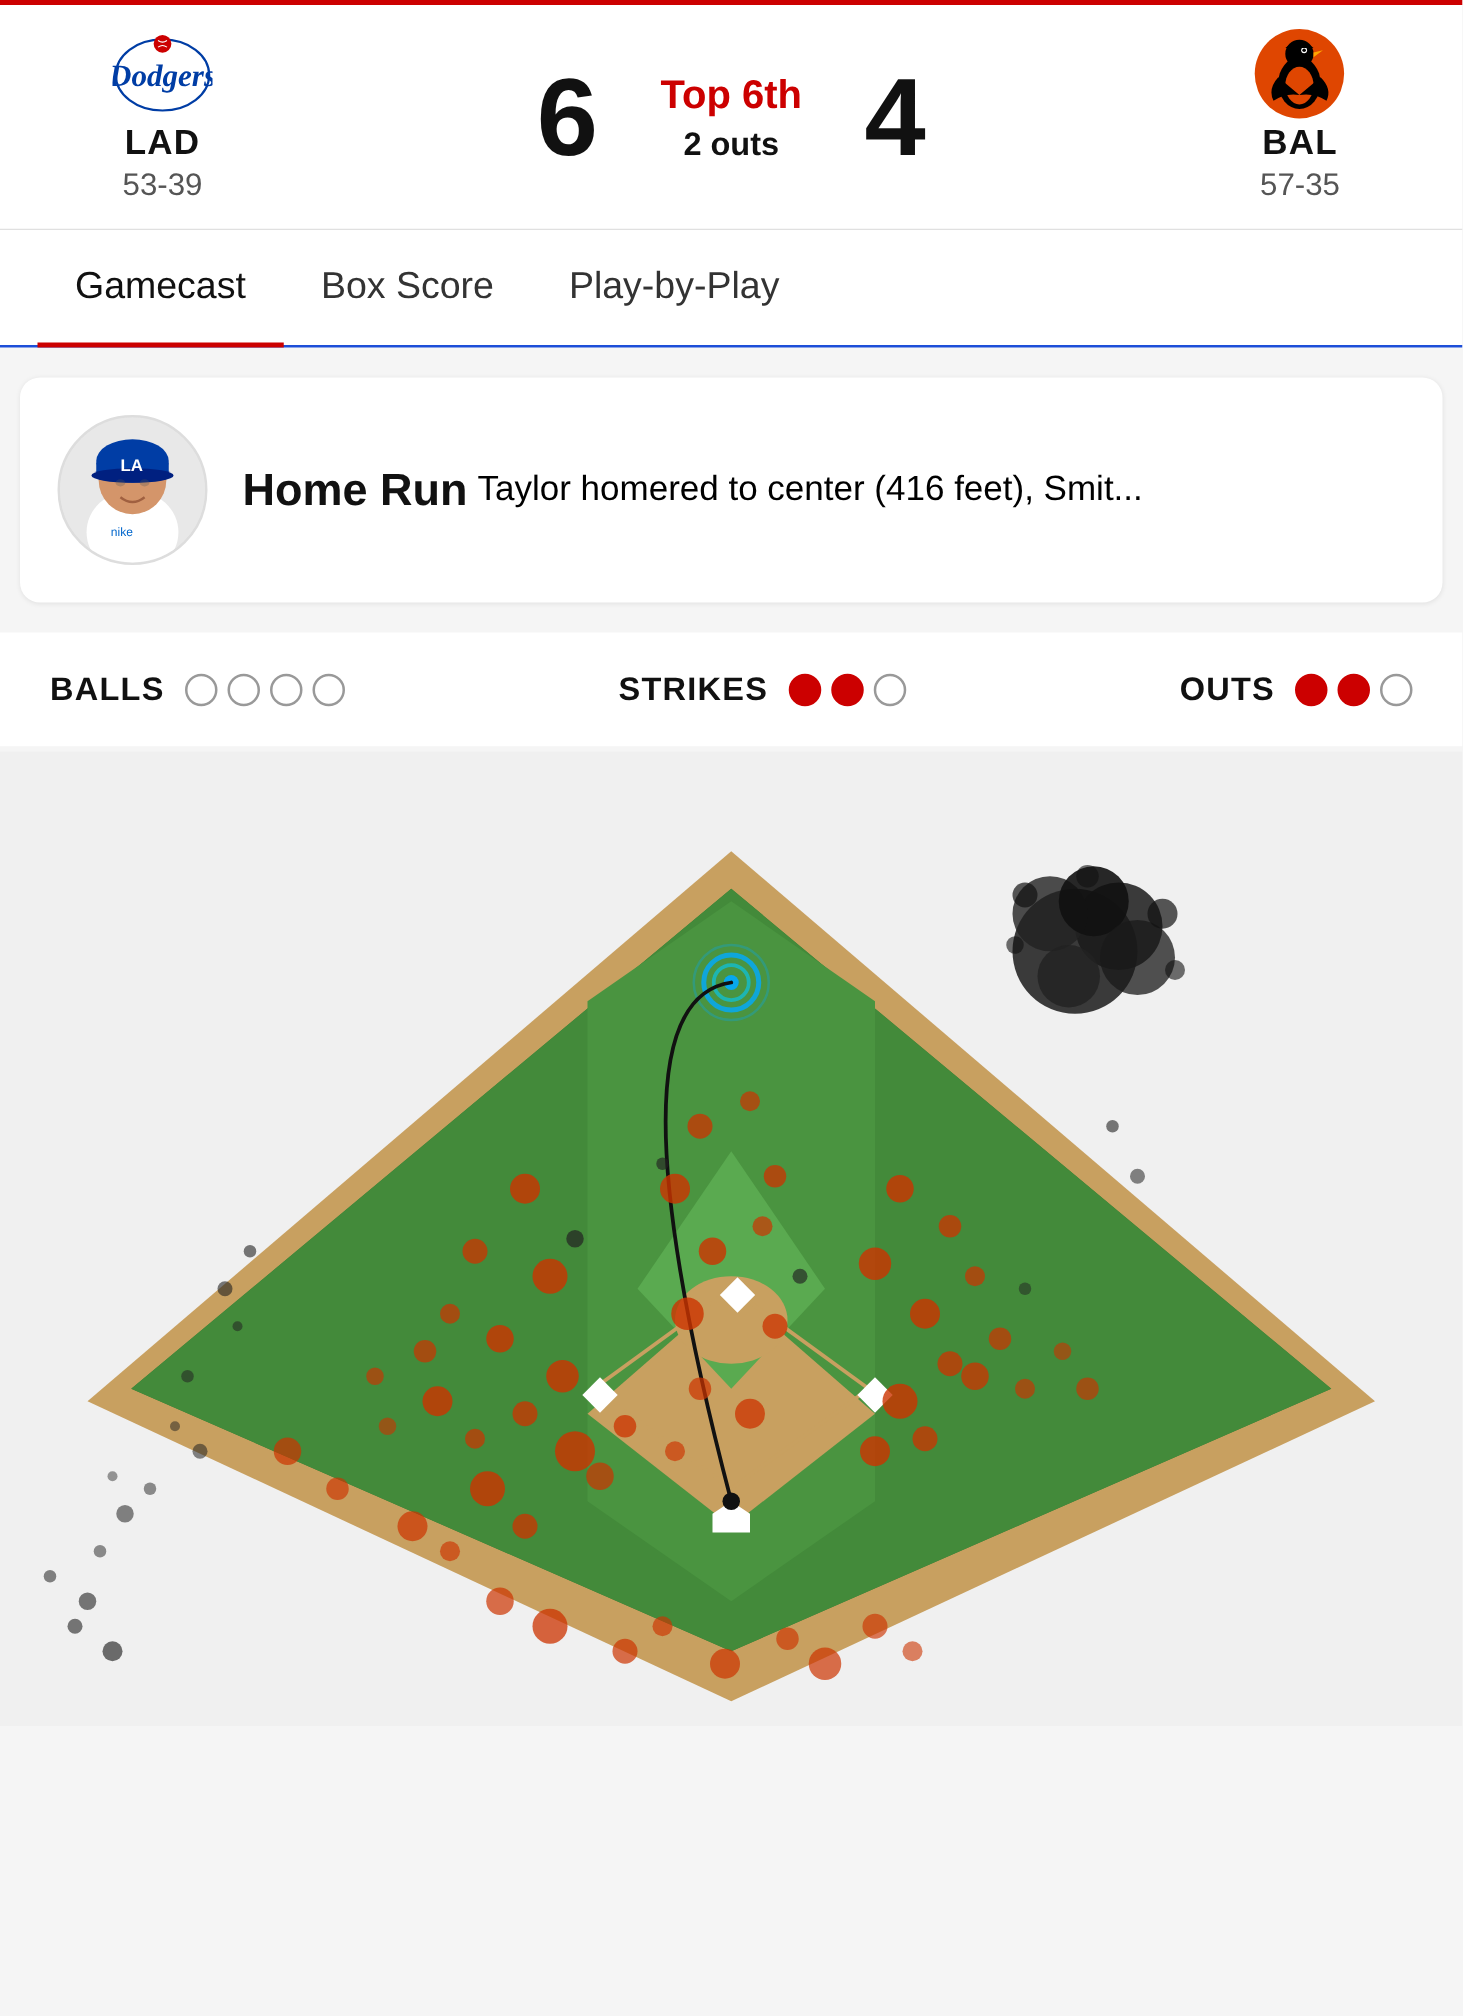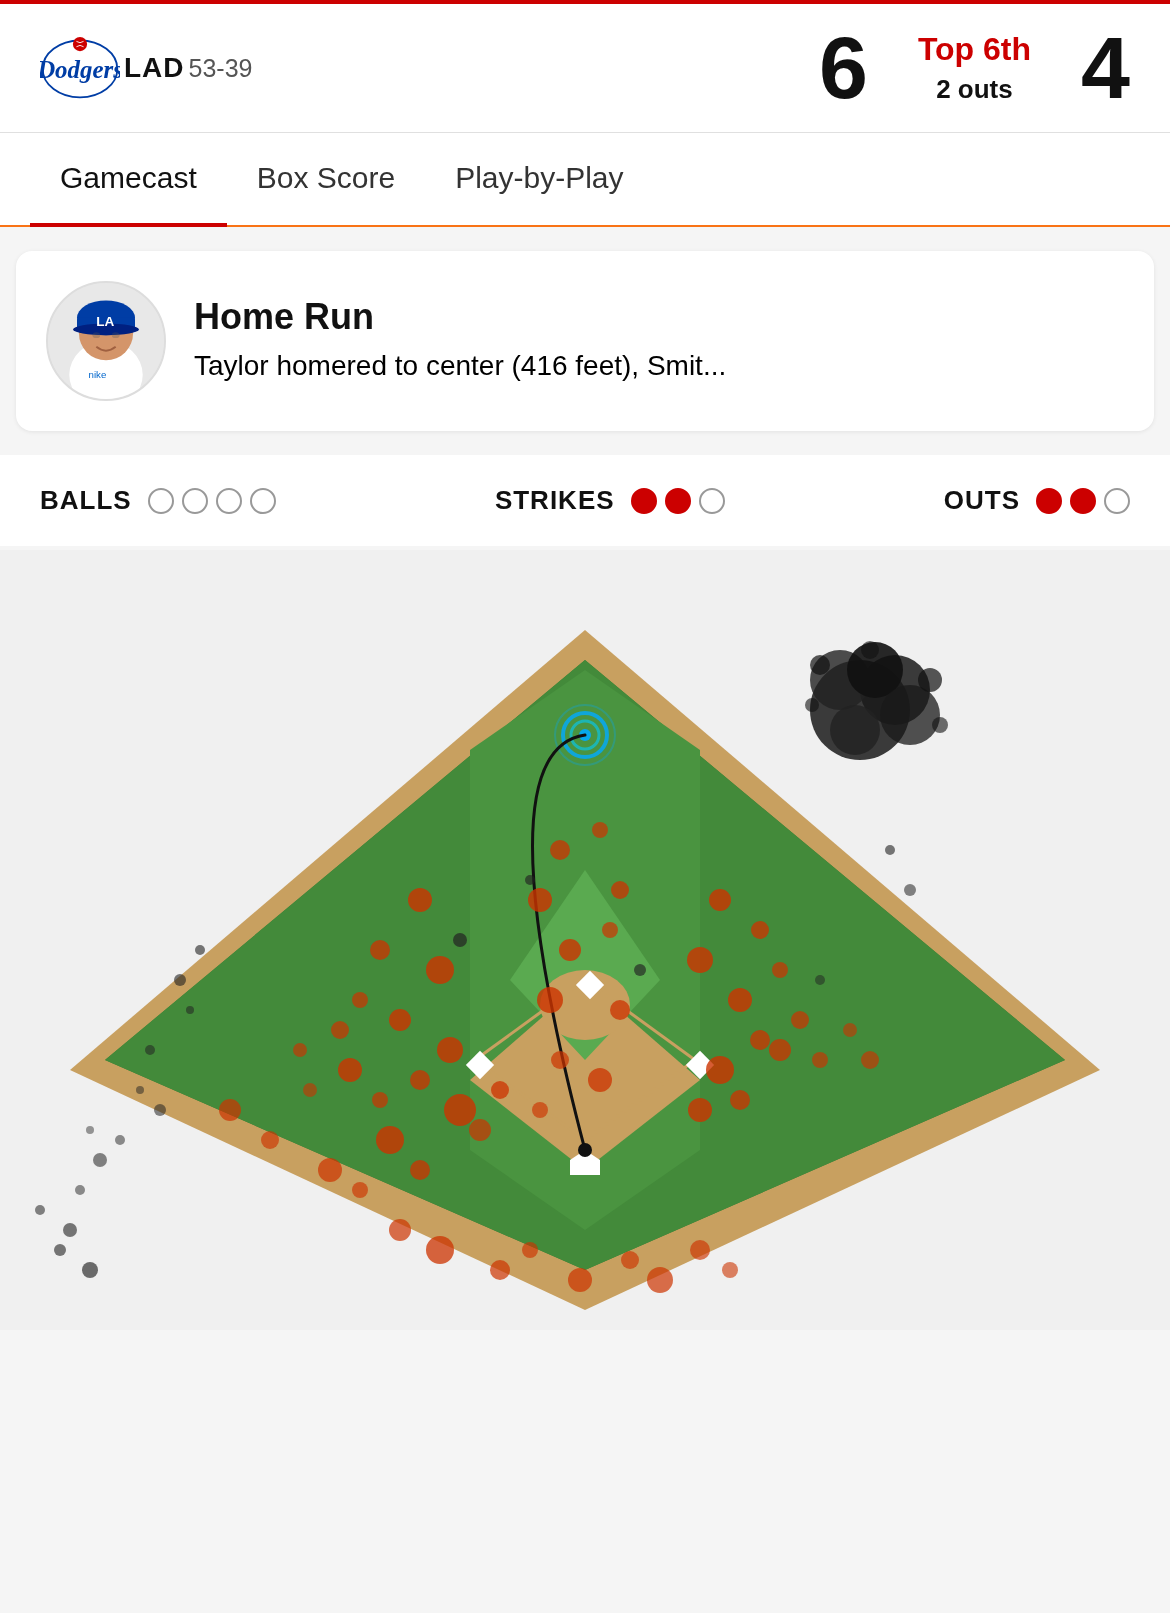--- a/index.html
+++ b/index.html
@@ -24,20 +24,21 @@
       background: #ffffff;
       display: flex;
       align-items: center;
       justify-content: space-between;
       padding: 20px 40px 20px 40px;
       border-bottom: 1px solid #e0e0e0;
     }
 
     .team-left {
       display: flex;
+      flex-direction: column;
       align-items: center;
       gap: 4px;
       min-width: 180px;
       text-align: center;
     }
 
     .team-right {
       display: flex;
       flex-direction: column;
       align-items: center;
@@ -97,21 +98,21 @@
       align-items: center;
       gap: 50px;
     }
 
     
     .nav-tabs {
       background: #ffffff;
       display: flex;
       align-items: center;
       padding: 0 30px;
-      border-bottom: 2px solid #f97316;
+      border-bottom: 2px solid #1d4ed8;
     }
 
     .nav-tab {
       padding: 28px 30px;
       font-size: 30px;
       color: #333;
       cursor: pointer;
       border-bottom: 4px solid transparent;
       margin-bottom: -2px;
       font-weight: 400;
@@ -149,21 +150,20 @@
     }
 
     
     .player-avatar svg {
       width: 120px;
       height: 120px;
     }
 
     .play-info {
       display: flex;
-      flex-direction: column;
       gap: 8px;
     }
 
     .play-title {
       font-size: 36px;
       font-weight: 800;
       color: #111;
     }
 
     .play-description {
@@ -257,20 +257,47 @@
     <div class="score-number">6</div>
 
     <div class="game-info">
       <div class="inning-label">Top 6th</div>
       <div class="outs-label">2 outs</div>
     </div>
 
     <div class="score-number">4</div>
   </div>
 
+  <div class="team-right">
+
+    <div class="team-logo">
+      <svg width="85" height="85" viewBox="0 0 85 85">
+
+        <circle cx="42" cy="42" r="38" fill="#DF4601"></circle>
+
+        <circle cx="42" cy="25" r="12" fill="#000"></circle>
+
+        <circle cx="46" cy="22" r="2.5" fill="white"></circle>
+        <circle cx="46" cy="22" r="1.5" fill="#000"></circle>
+
+        <path d="M54,24 L62,22 L54,28 Z" fill="orange"></path>
+
+        <ellipse cx="42" cy="50" rx="18" ry="22" fill="#000"></ellipse>
+
+        <ellipse cx="42" cy="52" rx="12" ry="16" fill="#DF4601"></ellipse>
+
+        <path d="M24,45 Q15,55 20,65 Q30,58 42,60" fill="#000"></path>
+        <path d="M60,45 Q70,55 65,65 Q55,58 42,60" fill="#000"></path>
+
+        <path d="M30,20 Q42,10 54,20" fill="#000"></path>
+      </svg>
+    </div>
+    <div class="team-name">BAL</div>
+    <div class="team-record">57-35</div>
+  </div>
 </div>
 
 <div class="nav-tabs">
   <div class="nav-tab active">Gamecast</div>
   <div class="nav-tab">Box Score</div>
   <div class="nav-tab">Play-by-Play</div>
 </div>
 
 <div class="play-card">
 

